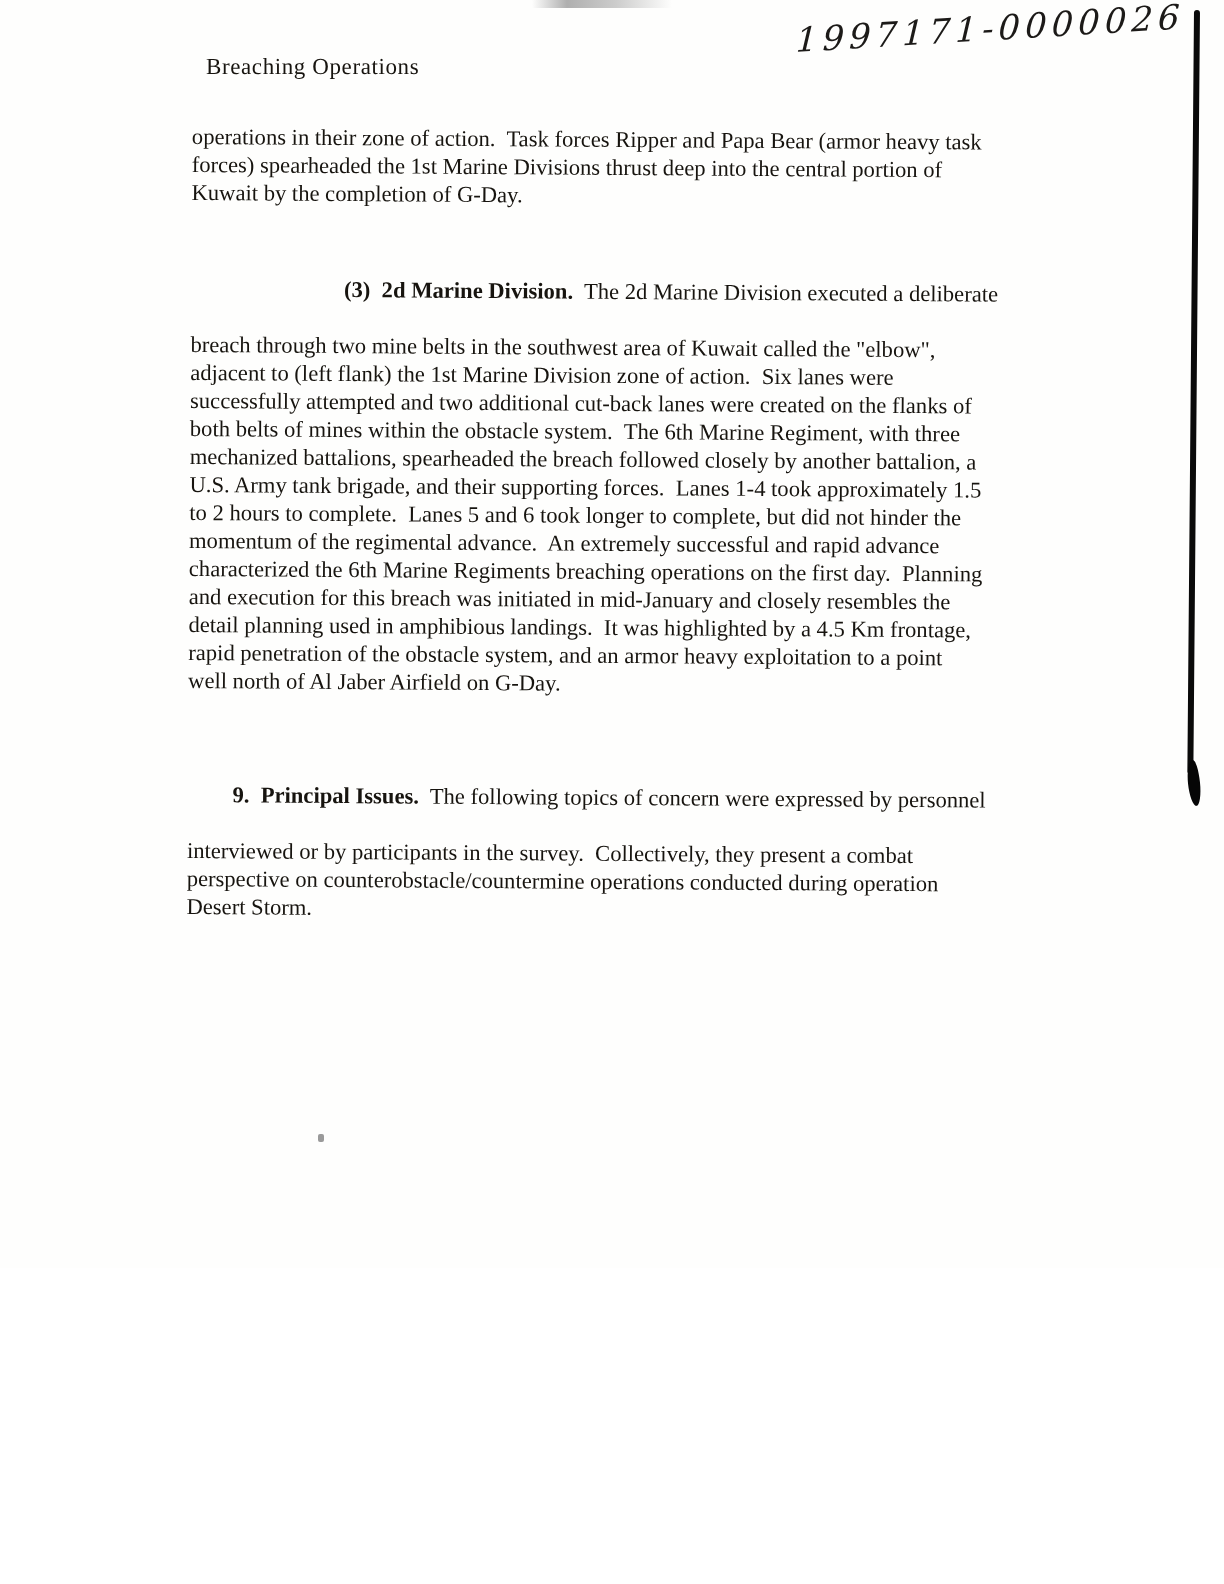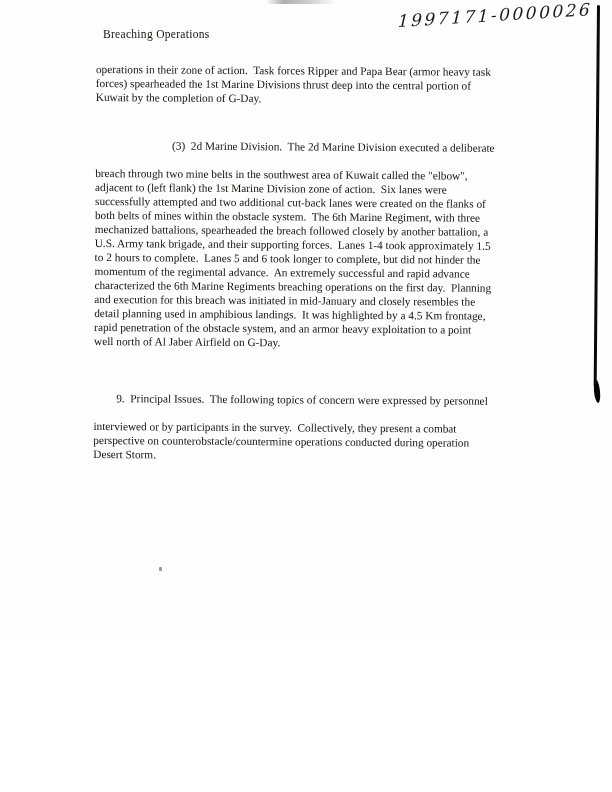--- a/index.html
+++ b/index.html
@@ -52,21 +52,21 @@
     transform-origin: 0 0;
     font-size: 11.3px;
     line-height: 14px;
   }
   .para { margin: 0; }
   .para .line { white-space: pre; }
   #para-2 { margin-top: 20px; }
   #para-3 { margin-top: 29px; }
   .lead-line { white-space: pre; }
   .lead-indent { display: inline-block; width: 54px; }
-  .lead-bold { font-weight: normal; white-space: pre; }
+  .lead-bold { font-weight: bold; white-space: pre; }
   .lead-rest { white-space: pre; }
 
   
   .page-number {
     position: absolute;
     left: 317px;
     top: 705px;
     font-size: 11px;
     font-weight: bold;
   }

